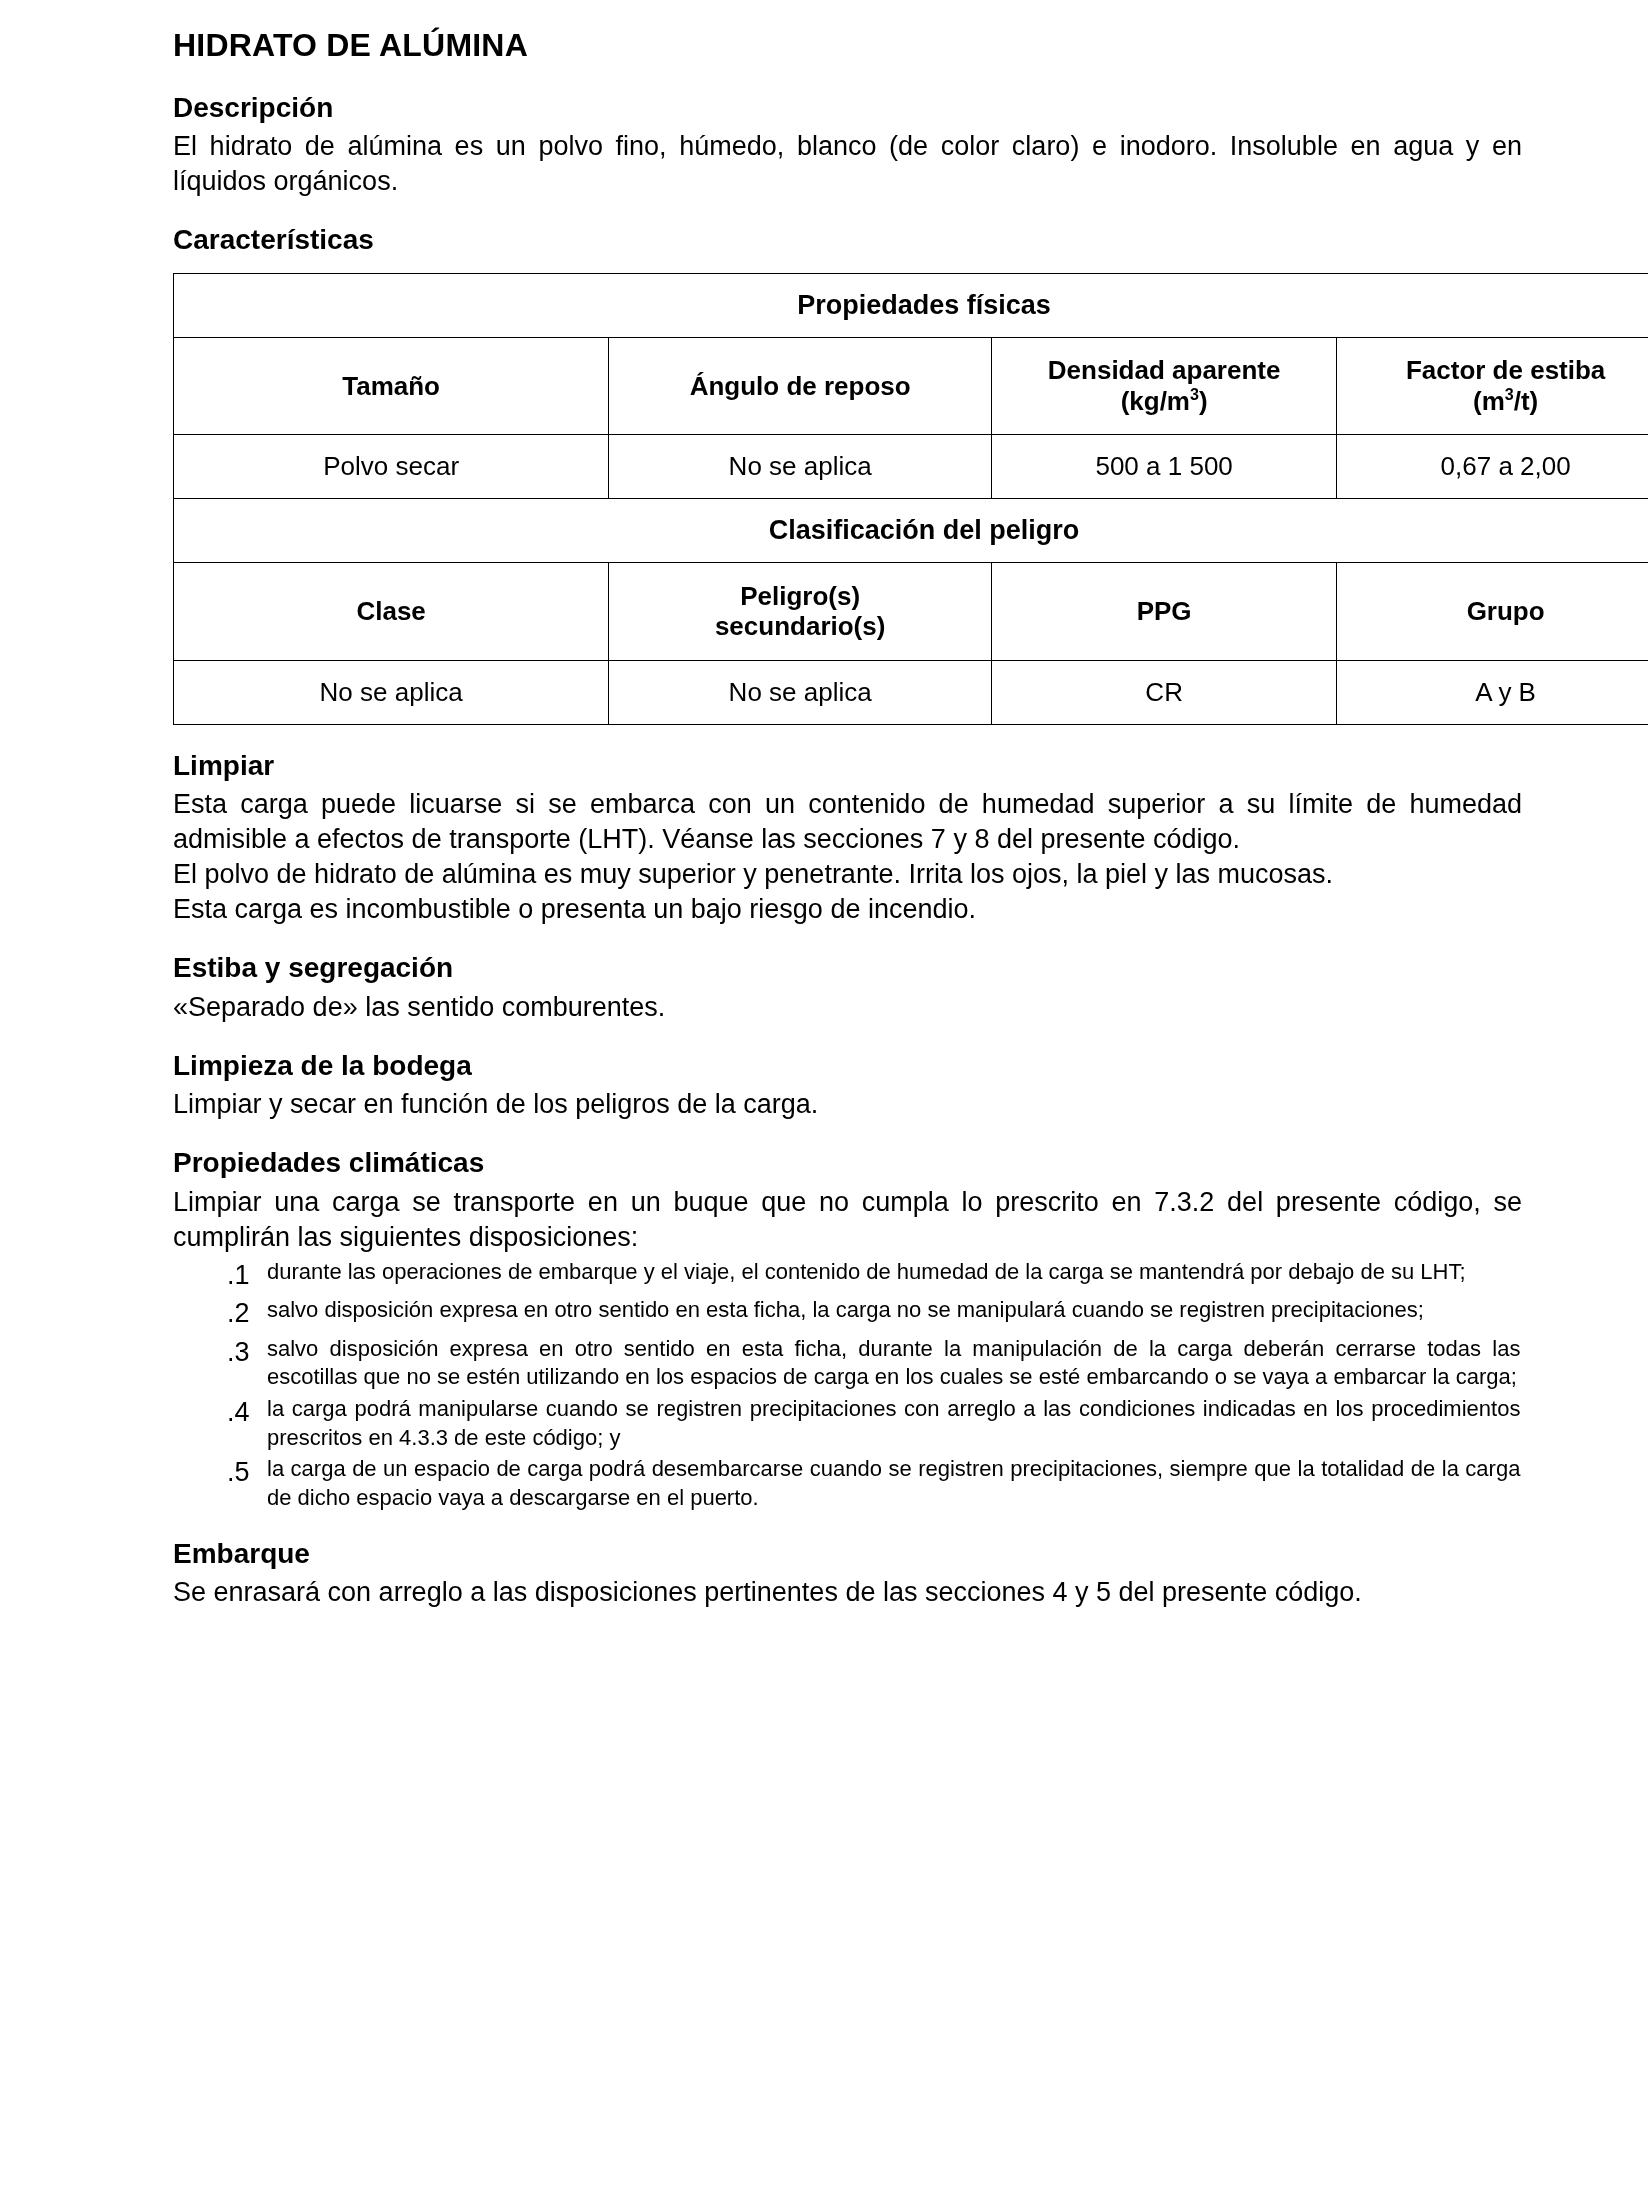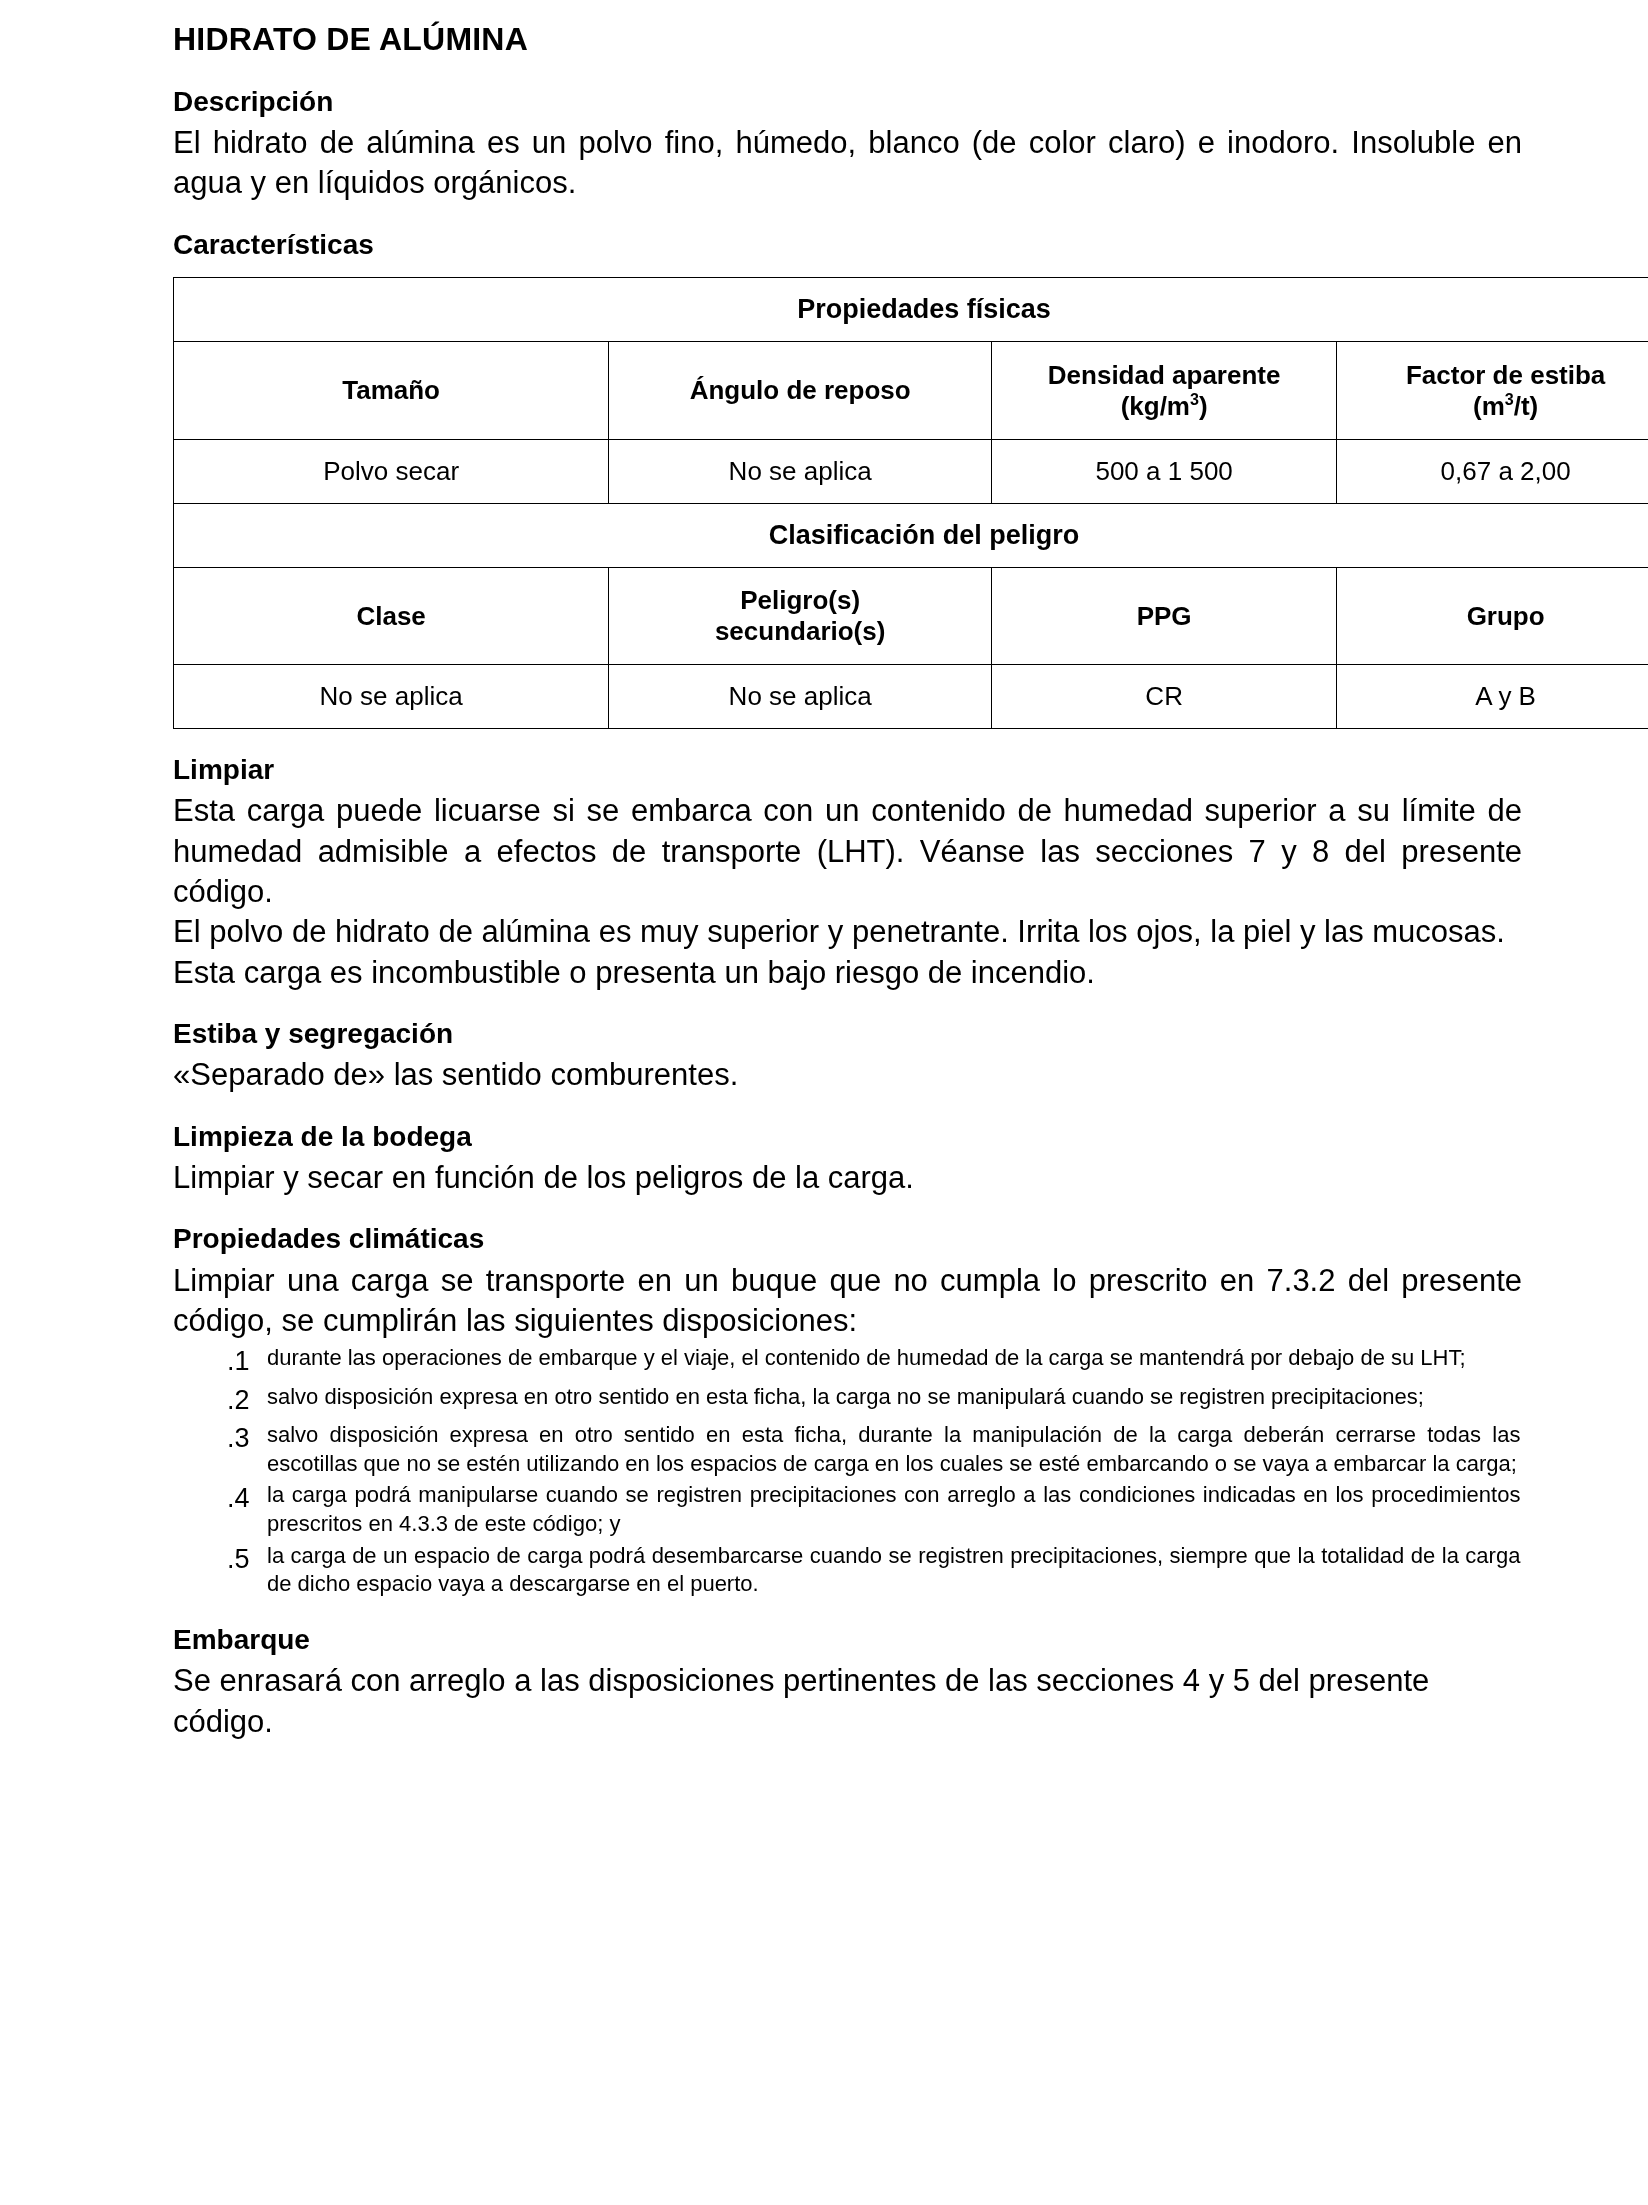--- a/index.html
+++ b/index.html
@@ -13,41 +13,41 @@
     height: 2205px;
     font-family: "Liberation Sans", sans-serif;
     color: #000000;
     -webkit-font-smoothing: antialiased;
   }
   .page {
     position: relative;
     width: 1648px;
     height: 2205px;
     box-sizing: border-box;
-    padding: 21px 126px 0 173px;
+    padding: 27px 126px 0 173px;
   }
   
   .doc-title {
     font-size: 32px;
     font-weight: bold;
     letter-spacing: 0.2px;
     margin: 0 0 27px 0;
     line-height: 1.15;
   }
   .section-heading {
     font-size: 28px;
     font-weight: bold;
     margin: 0 0 4.8px 0;
     line-height: 1.2;
   }
   .section-block {
     margin-bottom: 24px;
   }
   .para {
-    font-size: 31px;
+    font-size: 27px;
     line-height: 1.30;
     margin: 0;
     text-align: justify;
     text-justify: inter-word;
   }
   .para.last-nojust {
     text-align: left;
   }
   
   .props-table {

